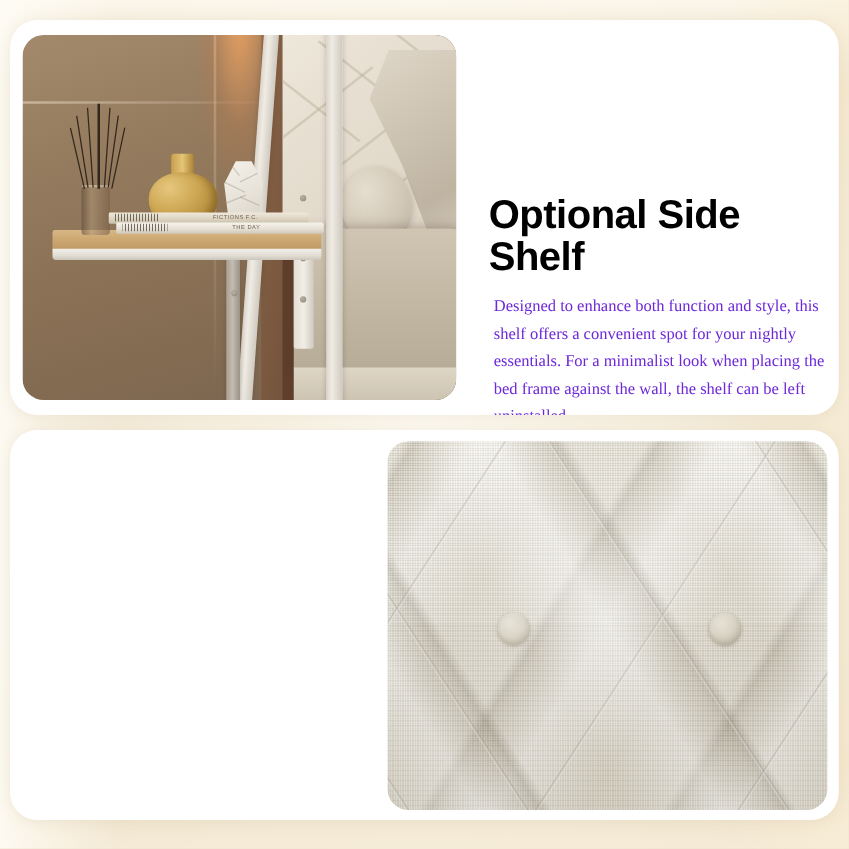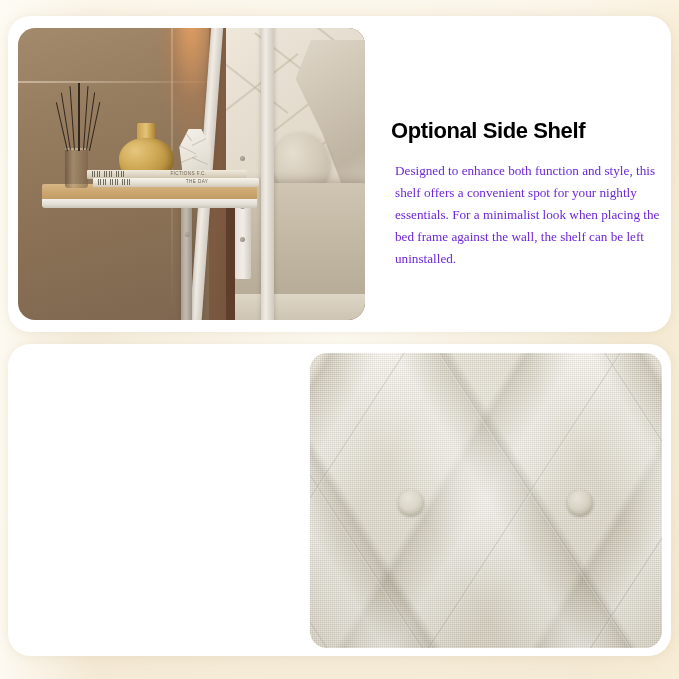--- a/index.html
+++ b/index.html
@@ -277,21 +277,21 @@
   .text-block { position: absolute; }
   #text-shelf   { left: 383px; top: 98px;  width: 282px; }
 
   .headline {
     margin: 0;
     font-family: "Liberation Sans", sans-serif;
     font-weight: bold;
     color: #000000;
     letter-spacing: -0.4px;
   }
-  #text-shelf .headline  { font-size: 22px; line-height: 34px; }
+  #text-shelf .headline  { font-size: 32px; line-height: 34px; margin-top: 40px; }
 
   .body-copy {
     margin: 4px;
     font-family: Liberation Serif, serif;
     font-size: 13.2px;
     line-height: 22px;
     color: #6d28d9;
   }
   #text-shelf .body-copy  { margin-top: 12px; }
 </style>

